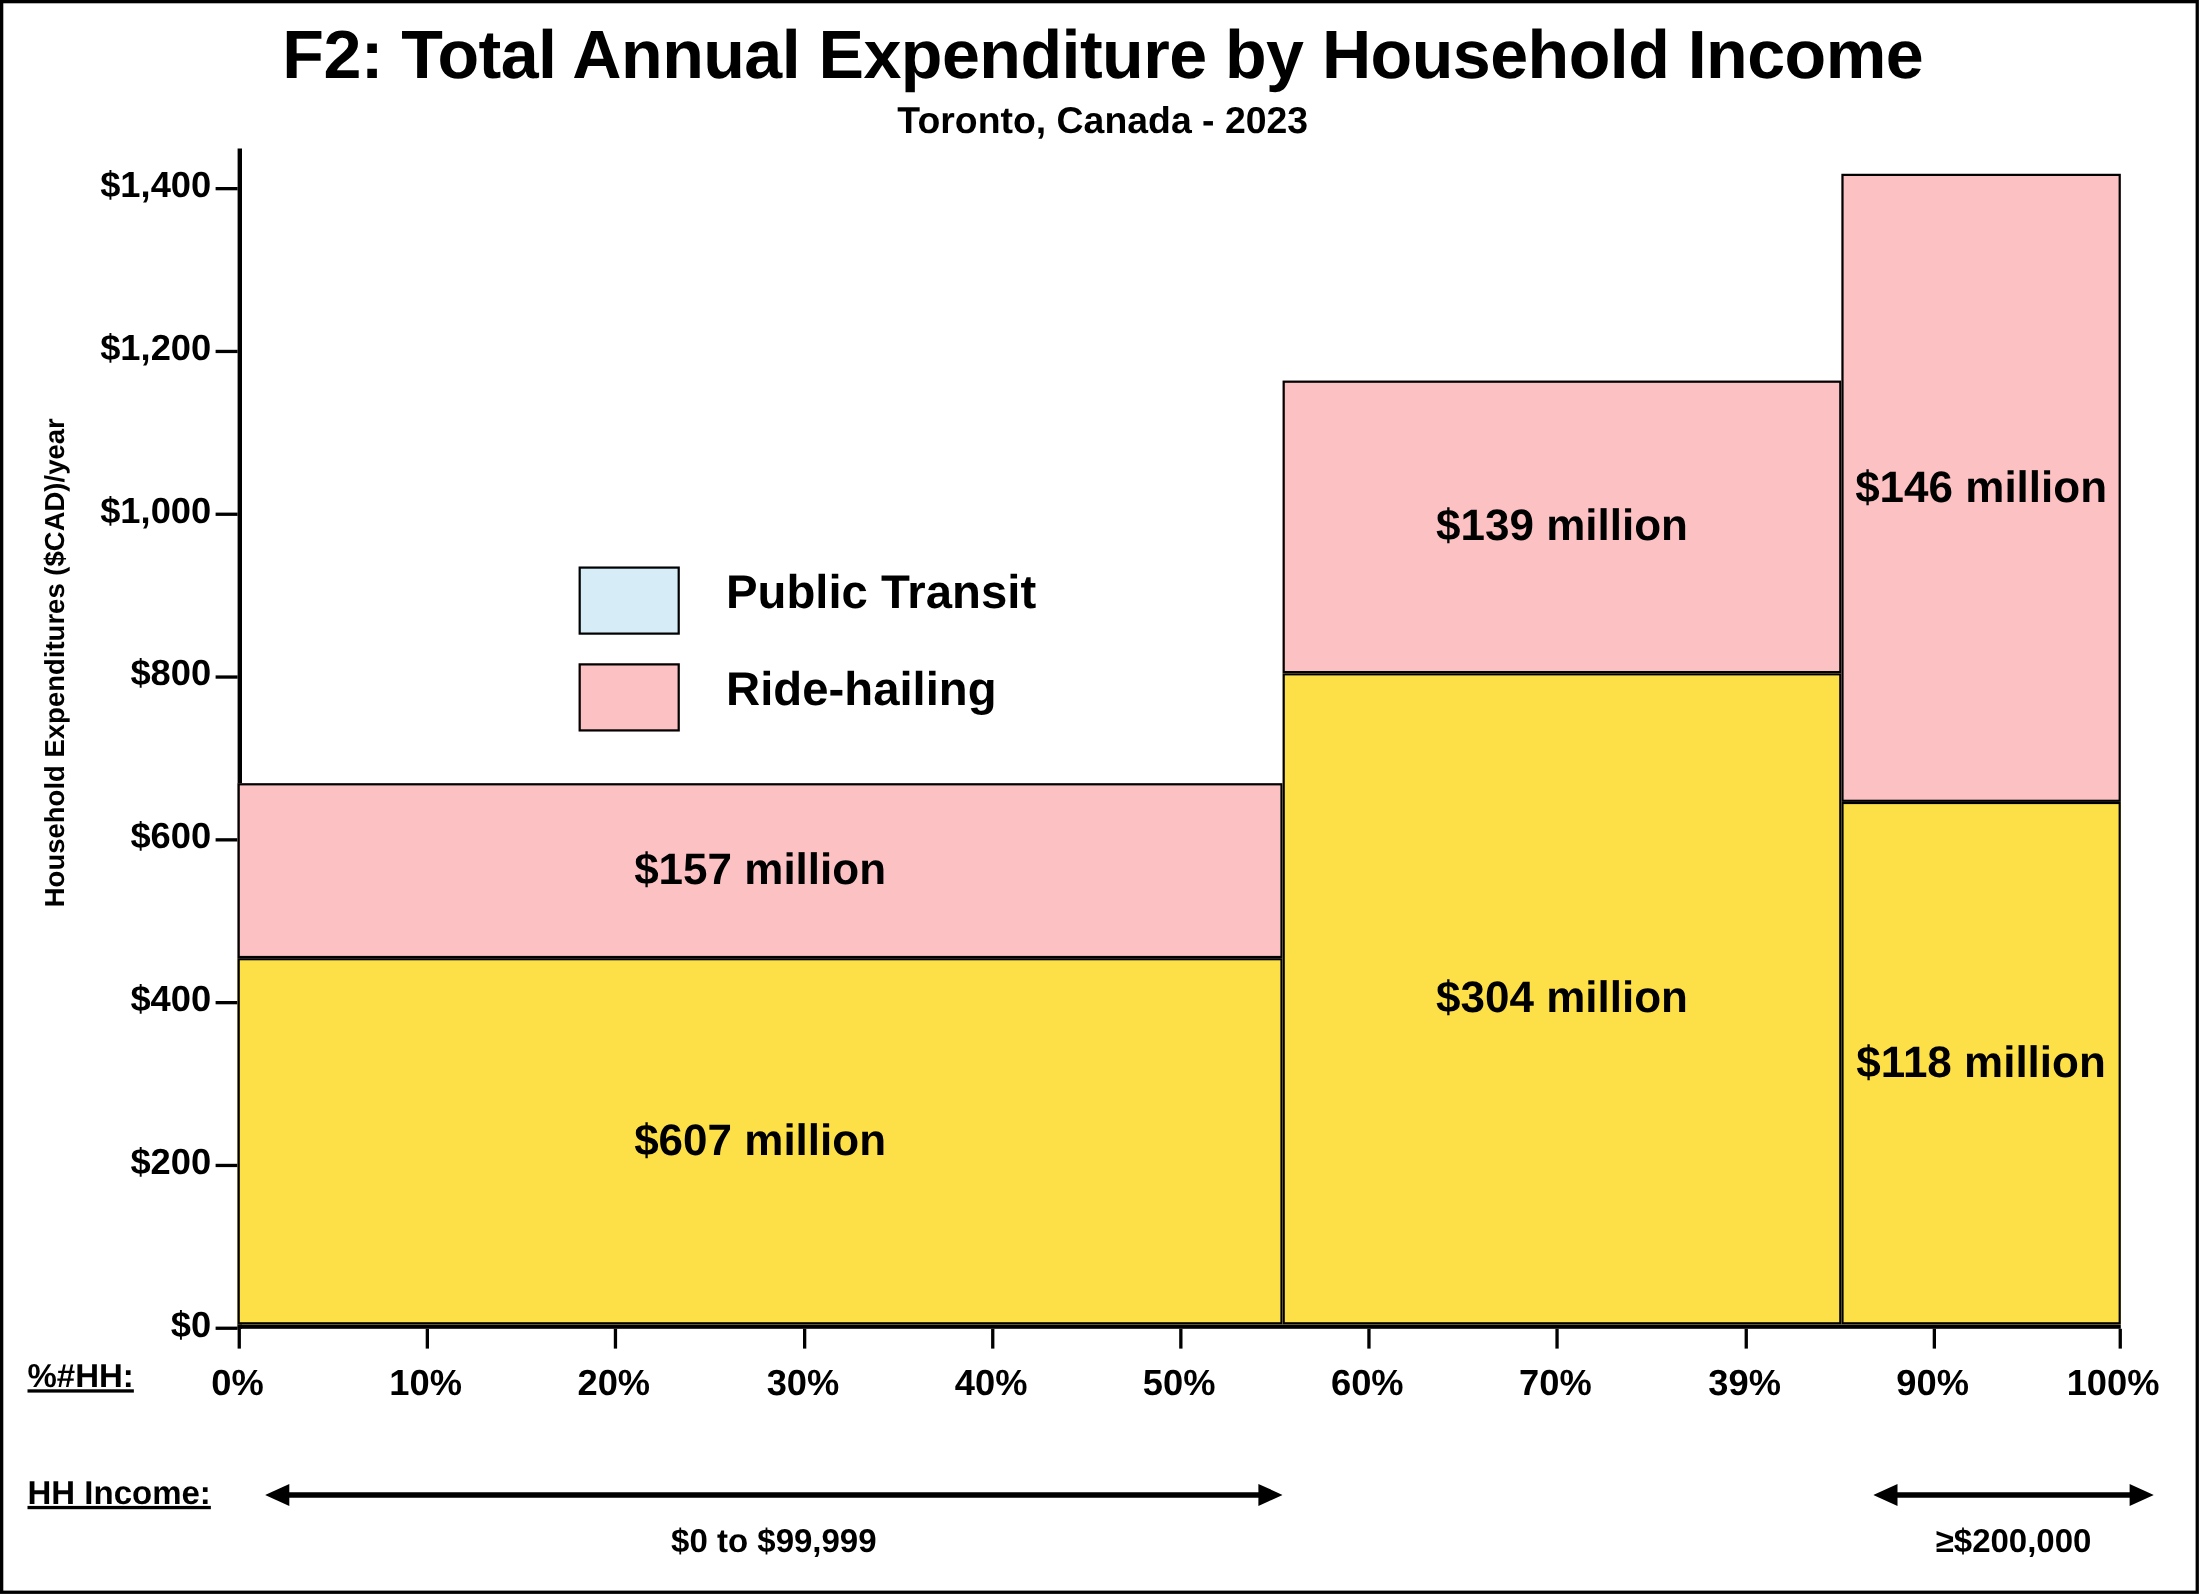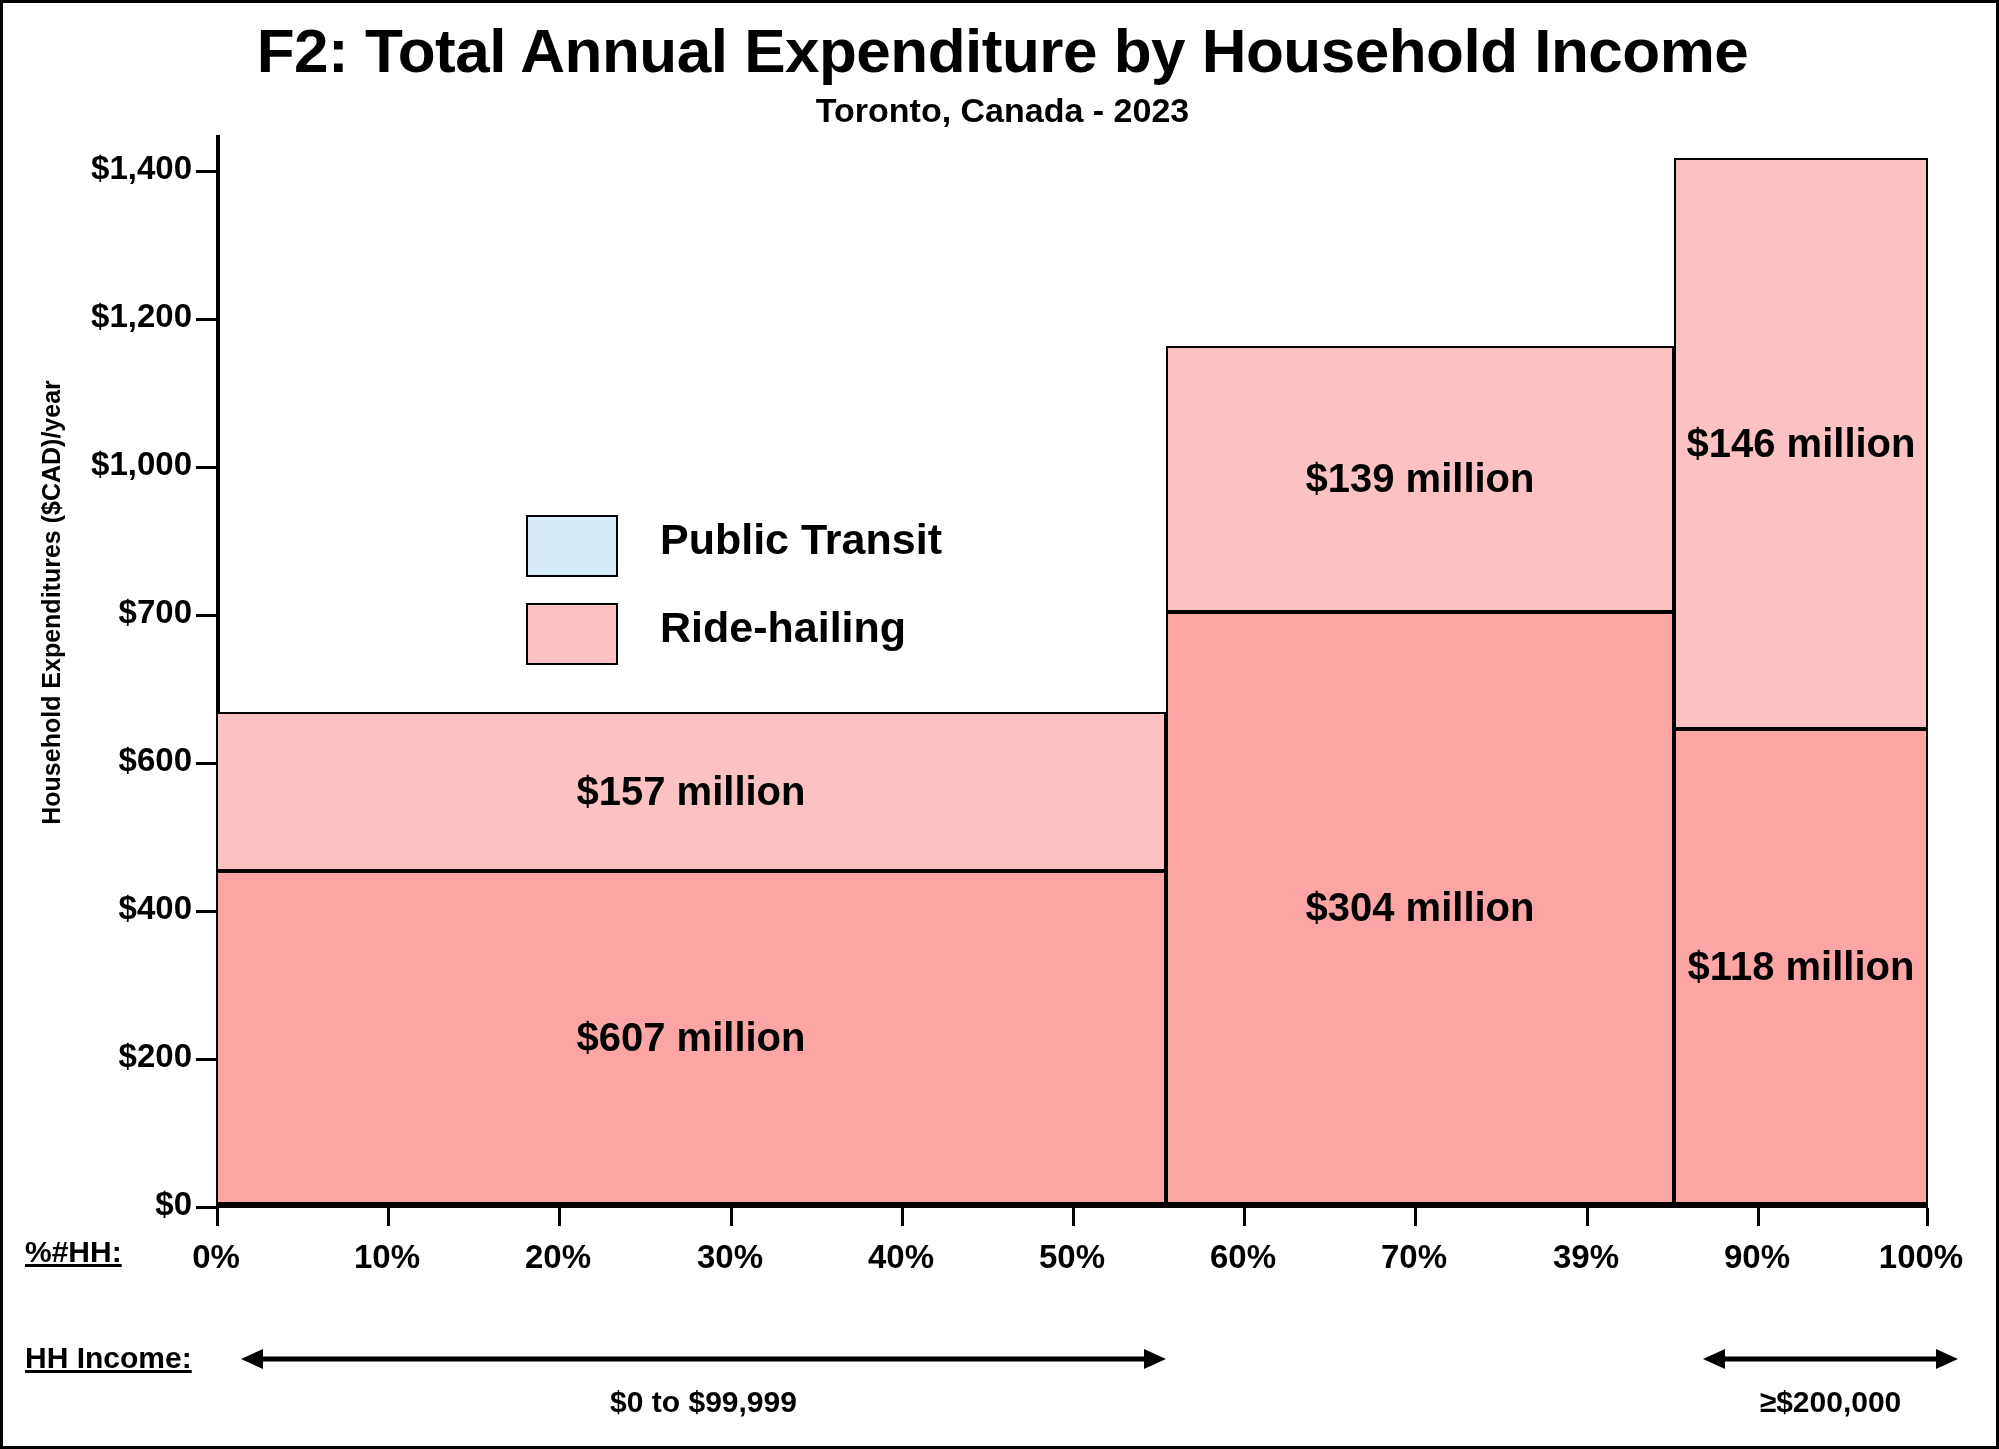--- a/index.html
+++ b/index.html
@@ -114,21 +114,21 @@
     box-sizing: border-box;
     border: 2px solid #000000;
     display: flex;
     align-items: center;
     justify-content: center;
     text-align: center;
     font-size: 40px;
     font-weight: bold;
     line-height: 1.08;
   }
-  .seg.transit { background: #fca5a5; }
+  .seg.transit { background: #fde047; }
   .seg.ride { background: #fbc1c3; }
   .seg-label { pointer-events: none; }
   
   .legend {
     position: absolute;
     left: 310px;
     top: 380px;
   }
   .legend-row {
     display: flex;
@@ -205,21 +205,21 @@
 
     <div class="ytick" style="top:1071px"></div>
     <div class="ytick-label" style="top:1050px">$0</div>
     <div class="ytick" style="top:923px"></div>
     <div class="ytick-label" style="top:902px">$200</div>
     <div class="ytick" style="top:775px"></div>
     <div class="ytick-label" style="top:754px">$400</div>
     <div class="ytick" style="top:627px"></div>
     <div class="ytick-label" style="top:606px">$600</div>
     <div class="ytick" style="top:479px"></div>
-    <div class="ytick-label" style="top:458px">$700</div>
+    <div class="ytick-label" style="top:458px">$800</div>
     <div class="ytick" style="top:331px"></div>
     <div class="ytick-label" style="top:310px">$1,000</div>
     <div class="ytick" style="top:183px"></div>
     <div class="ytick-label" style="top:162px">$1,200</div>
     <div class="ytick" style="top:35px"></div>
     <div class="ytick-label" style="top:14px">$1,400</div>
 
     <div class="seg transit" style="left:0px; width:950px; bottom:4px; height:333px;">
       <span class="seg-label">$607 million</span>
     </div>

